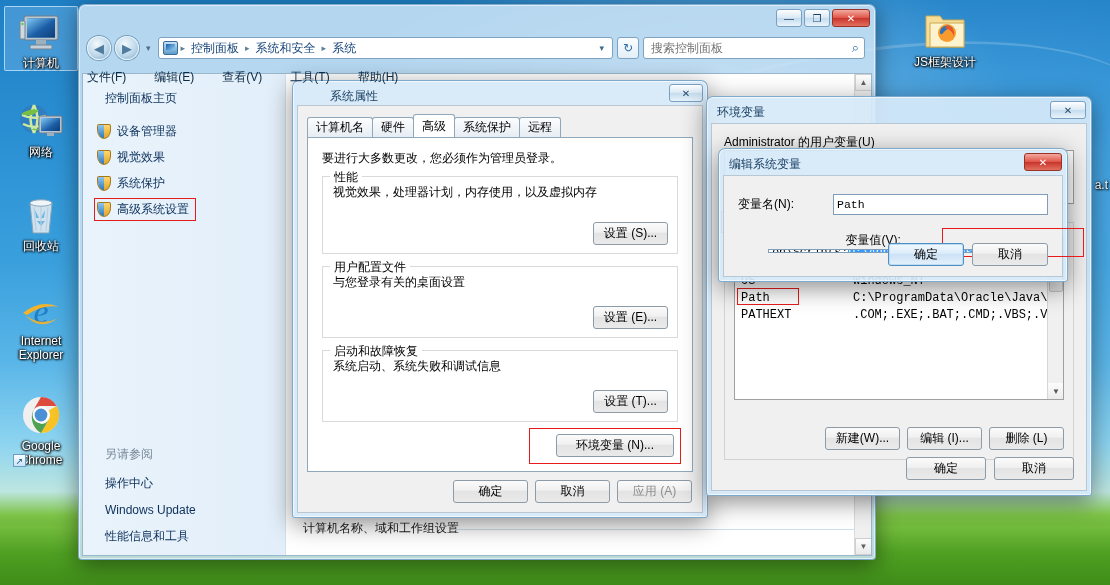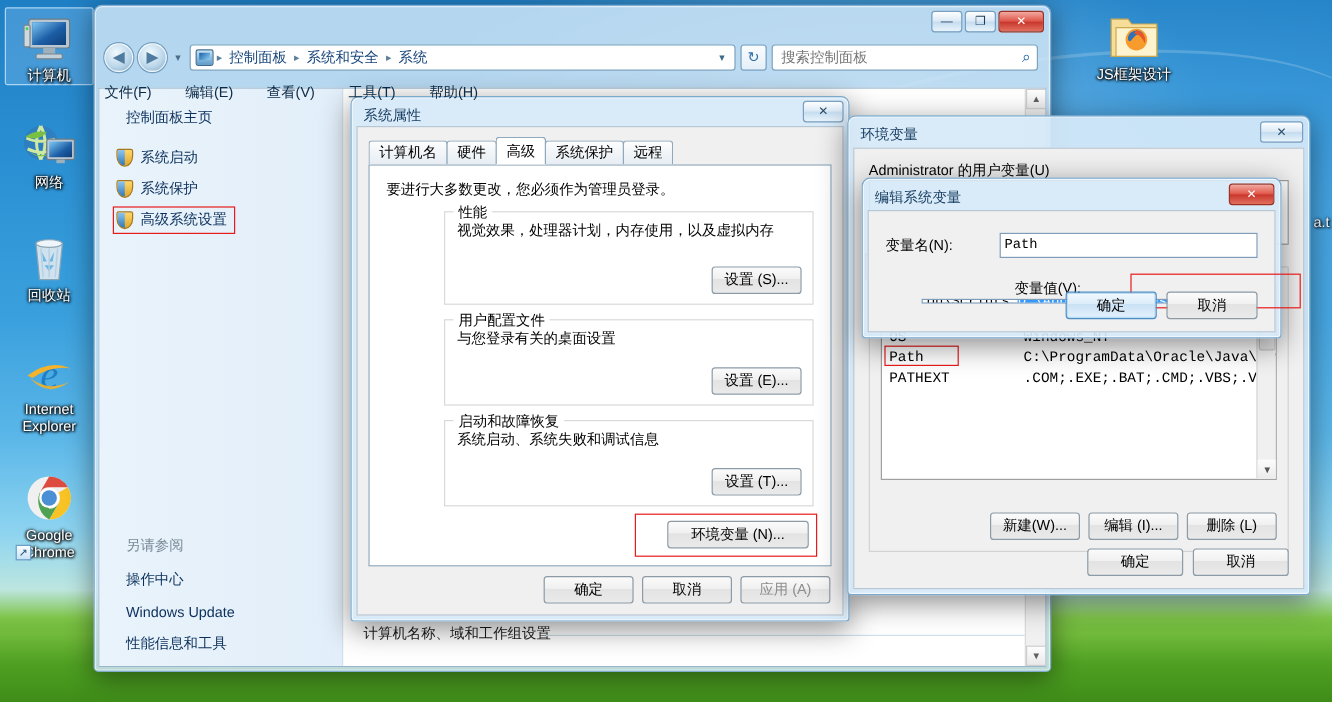--- a/index.html
+++ b/index.html
@@ -153,35 +153,35 @@
     font-size:12px; font-family:"Liberation Sans",sans-serif; color:#000; cursor:pointer;
     display:inline-flex; align-items:center; justify-content:center;
   }
   .btn.primary{
     border:1px solid #4e8ec4; box-shadow:0 0 0 1px #bcdcf4 inset;
     background:linear-gradient(to bottom,#f2f9fe,#dcecfa 45%,#cae1f5 46%,#e4f1fc);
   }
   .btn[disabled]{ color:#8d8d8d; }
 
   
-  #sysprops{ left:292px; top:80px; width:416px; height:438px; }
+  #sysprops{ left:292px; top:80px; width:416px; height:438px;padding-left:27px; }
   .tabstrip{ position:absolute; left:9px; top:9px; right:9px; height:22px; display:flex; align-items:flex-end; z-index:2; }
   .tab{
     height:20px; padding:0 8px; font-size:12px;
     border:1px solid #8fa8bb; border-bottom:none; border-radius:3px 3px 0 0;
     background:linear-gradient(to bottom,#fcfdfe,#e6edf3);
     display:flex; align-items:center; margin-right:-1px; cursor:pointer;
   }
   .tab.active{ height:23px; background:#fff; border-color:#8fa8bb; z-index:3; font-weight:normal; }
   .tabpane{
     position:absolute; left:9px; right:9px; top:31px; bottom:40px;
     background:#fff; border:1px solid #8fa8bb;
   }
   .tabpane .intro{ position:absolute; left:14px; top:12px; font-size:12px; }
-  .sp-group{ position:absolute; left:14px; right:14px; border:1px solid #d9d9d9; background:transparent;margin-left:48px; }
+  .sp-group{ position:absolute; left:14px; right:14px; border:1px solid #d9d9d9; background:transparent; }
   .sp-group .gtitle{ position:absolute; top:-8px; left:7px; background:#fff; padding:0 4px; font-size:12px; }
   .sp-group .gdesc{ position:absolute; left:10px; top:7px; font-size:12px; }
   .sp-group .gbtn{ position:absolute; right:9px; bottom:8px; }
   .dlgbtnrow{ position:absolute; right:10px; bottom:9px; display:flex; gap:7px; }
   .redbox{ position:absolute; border:1.6px solid #e81b1b; pointer-events:none; }
 
   
   #envvars{ left:706px; top:96px; width:386px; height:400px; }
   .ev-userlabel{ position:absolute; left:12px; top:10px; font-size:12px; }
   .ev-userlist{ position:absolute; left:12px; right:12px; top:26px; height:54px; background:#fff; border:1px solid #a0a0a0; }
@@ -387,21 +387,25 @@
     <span>查看(V)</span>
     <span>工具(T)</span>
     <span>帮助(H)</span>
   </div>
 
   <div class="body">
     <div class="cp-sidebar">
       <div class="cp-home">控制面板主页</div>
       <div class="cp-link">
         <span class="shield"></span>
-        <span>系统启动</span>
+        <span>设备管理器</span>
+      </div>
+      <div class="cp-link">
+        <span class="shield"></span>
+        <span>视觉效果</span>
       </div>
       <div class="cp-link">
         <span class="shield"></span>
         <span>系统保护</span>
       </div>
       <div class="cp-link boxed">
         <span class="shield"></span>
         <span>高级系统设置</span>
       </div>
       <div class="cp-see">另请参阅</div>

